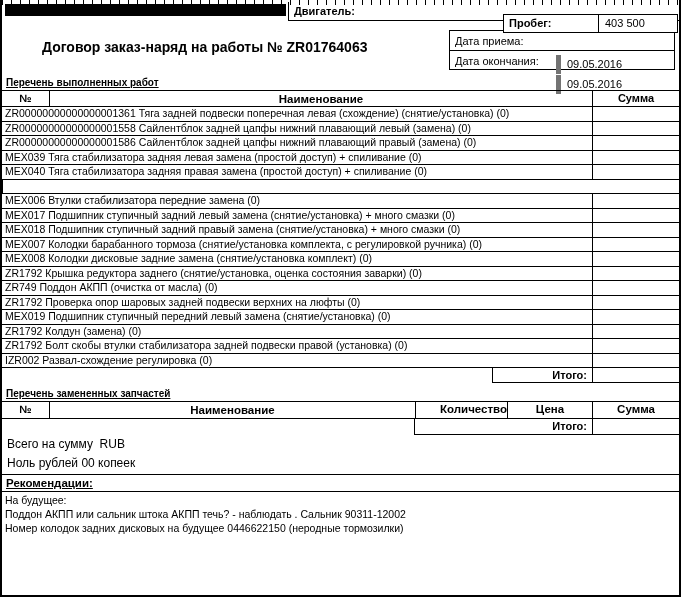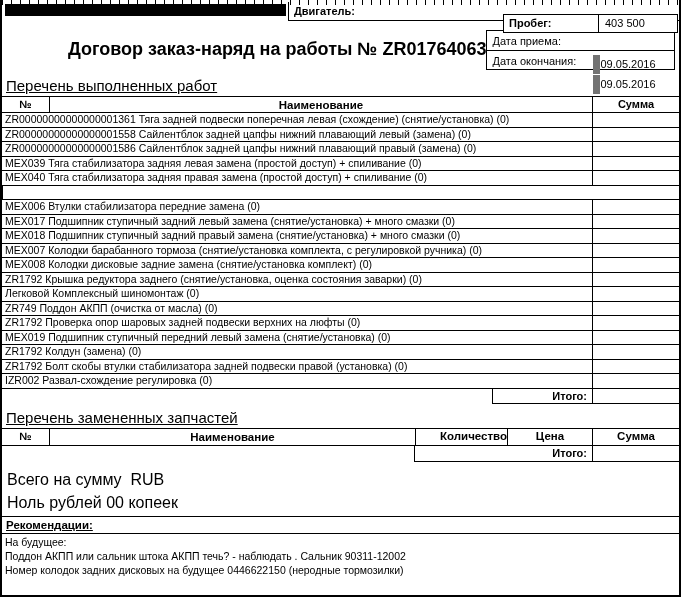--- a/index.html
+++ b/index.html
@@ -29,28 +29,28 @@
   }
   .mileage-box{
     position:absolute;left:501px;top:2px;width:175px;height:19px;
     border:1px solid #000;box-sizing:border-box;background:#fff;
     display:flex;align-items:flex-end;font-size:11px;margin-top:12px;
   }
   .mileage-label{width:94px;padding-left:5px;font-weight:bold;box-sizing:border-box;height:100%;line-height:17px;}
   .mileage-value{flex:1;border-left:1px solid #000;height:100%;line-height:17px;padding-left:6px;}
   
   .title-row{display:flex;margin-top:8px;height:40px;}
-  .doc-title{margin-left:66px;font-size:18px;font-weight:bold;padding-top:9px;white-space:nowrap;}
+  .doc-title{margin-left:40px;font-size:14px;font-weight:bold;padding-top:9px;white-space:nowrap;}
   .dates-box{margin-left:auto;margin-right:4px;width:226px;border:1px solid #000;box-sizing:border-box;font-size:11px;}
   .date-row{display:flex;height:19px;align-items:center;}
   .date-row.first{border-bottom:1px solid #000;}
   .date-label{width:106px;padding-left:5px;box-sizing:border-box;}
-  .date-value{flex:1;border-left:7px solid #737373;height:100%;line-height:18px;margin-top:48px;}
-  
-  .section-title{margin:7px 0 2px 4px;font-size:15px;font-weight:normal;text-decoration:underline;}
+  .date-value{flex:1;border-left:5px solid #737373;height:100%;line-height:18px;padding-left:6px;margin-top:48px;}
+  
+  .section-title{margin:7px 0 2px 4px;font-size:10px;font-weight:bold;text-decoration:underline;}
   .section-title.parts{margin-top:5px;}
   
   .wtable{font-size:10.5px;}
   .thead{display:flex;border-top:1px solid #000;border-bottom:1px solid #000;height:15px;font-weight:bold;font-size:11px;align-items:center;text-align:center;}
   .c-num{width:48px;border-right:1px solid #000;height:100%;line-height:14px;box-sizing:border-box;}
   .c-name{flex:1;font-size:11.5px;}
   .c-sum{width:87px;border-left:1px solid #000;height:100%;line-height:14px;box-sizing:border-box;}
   .trow{display:flex;border-bottom:1px solid #000;height:14.5px;box-sizing:border-box;}
   .t{flex:1;padding-left:3px;line-height:13.5px;white-space:nowrap;overflow:hidden;}
   .s{width:87px;border-left:1px solid #000;box-sizing:border-box;}
@@ -62,21 +62,21 @@
   .phead{display:flex;border-top:1px solid #000;border-bottom:1px solid #000;height:16px;font-weight:bold;align-items:center;text-align:center;font-size:11px;}
   .p-num{width:48px;border-right:1px solid #000;height:100%;line-height:15px;box-sizing:border-box;}
   .p-name{flex:1;font-size:11.5px;}
   .p-qty{width:92px;border-left:1px solid #000;height:100%;line-height:15px;box-sizing:border-box;font-size:11.5px;padding-left:24px;}
   .p-price{width:85px;border-left:1px solid #000;height:100%;line-height:15px;box-sizing:border-box;font-size:11.5px;}
   .p-sum{width:87px;border-left:1px solid #000;height:100%;line-height:15px;box-sizing:border-box;font-size:11.5px;}
   .ptotal{display:flex;height:16px;font-size:11px;}
   .ptlabel{width:178px;border-left:1px solid #000;border-bottom:1px solid #000;box-sizing:border-box;font-weight:bold;text-align:right;padding-right:5px;line-height:15px;}
   .ptsum{width:87px;border-left:1px solid #000;border-bottom:1px solid #000;box-sizing:border-box;}
   
-  .summary{margin:9px 0 0 5px;font-size:16px;}
+  .summary{margin:2px 0 0 5px;font-size:12px;}
   .summary div{white-space:pre-wrap;}
   .summary .line2{margin-top:5px;}
   .hr{border-top:1px solid #000;margin-top:4px;}
   .rec-title{margin:2px 0 2px 4px;font-size:11.5px;font-weight:bold;text-decoration:underline;}
   .rec-box{flex:1;border-top:1px solid #000;font-size:10.5px;line-height:14px;padding:1px 0 0 3px;}
   .rec-box div{white-space:nowrap;overflow:hidden;}
 </style>
 </head>
 <body>
 
@@ -153,24 +153,20 @@
       </div>
     <div class="trow">
         <div class="t">MEX008 Колодки дисковые задние замена (снятие/установка комплект) (0)</div>
         <div class="s"></div>
       </div>
     <div class="trow">
         <div class="t">ZR1792 Крышка редуктора заднего (снятие/установка, оценка состояния заварки) (0)</div>
         <div class="s"></div>
       </div>
     <div class="trow">
-        <div class="t">Легковой Комплексный шиномонтаж (0)</div>
-        <div class="s"></div>
-      </div>
-    <div class="trow">
         <div class="t">ZR749 Поддон АКПП  (очистка от масла) (0)</div>
         <div class="s"></div>
       </div>
     <div class="trow">
         <div class="t">ZR1792 Проверка опор шаровых задней подвески верхних на люфты (0)</div>
         <div class="s"></div>
       </div>
     <div class="trow">
         <div class="t">MEX019 Подшипник ступичный передний левый замена  (снятие/установка) (0)</div>
         <div class="s"></div>

